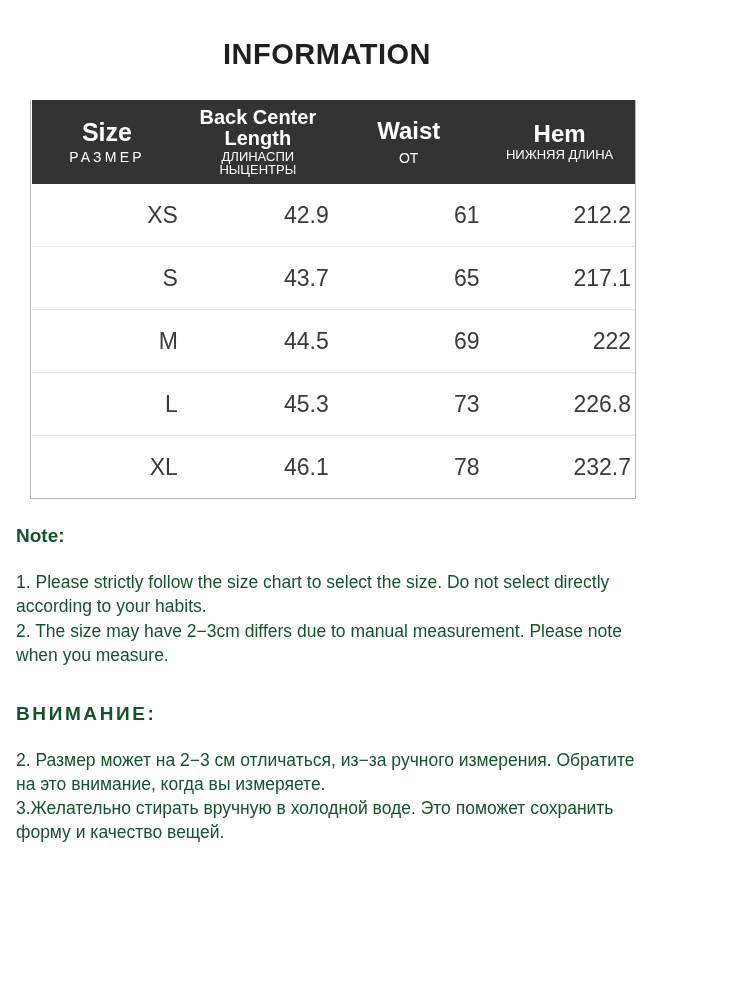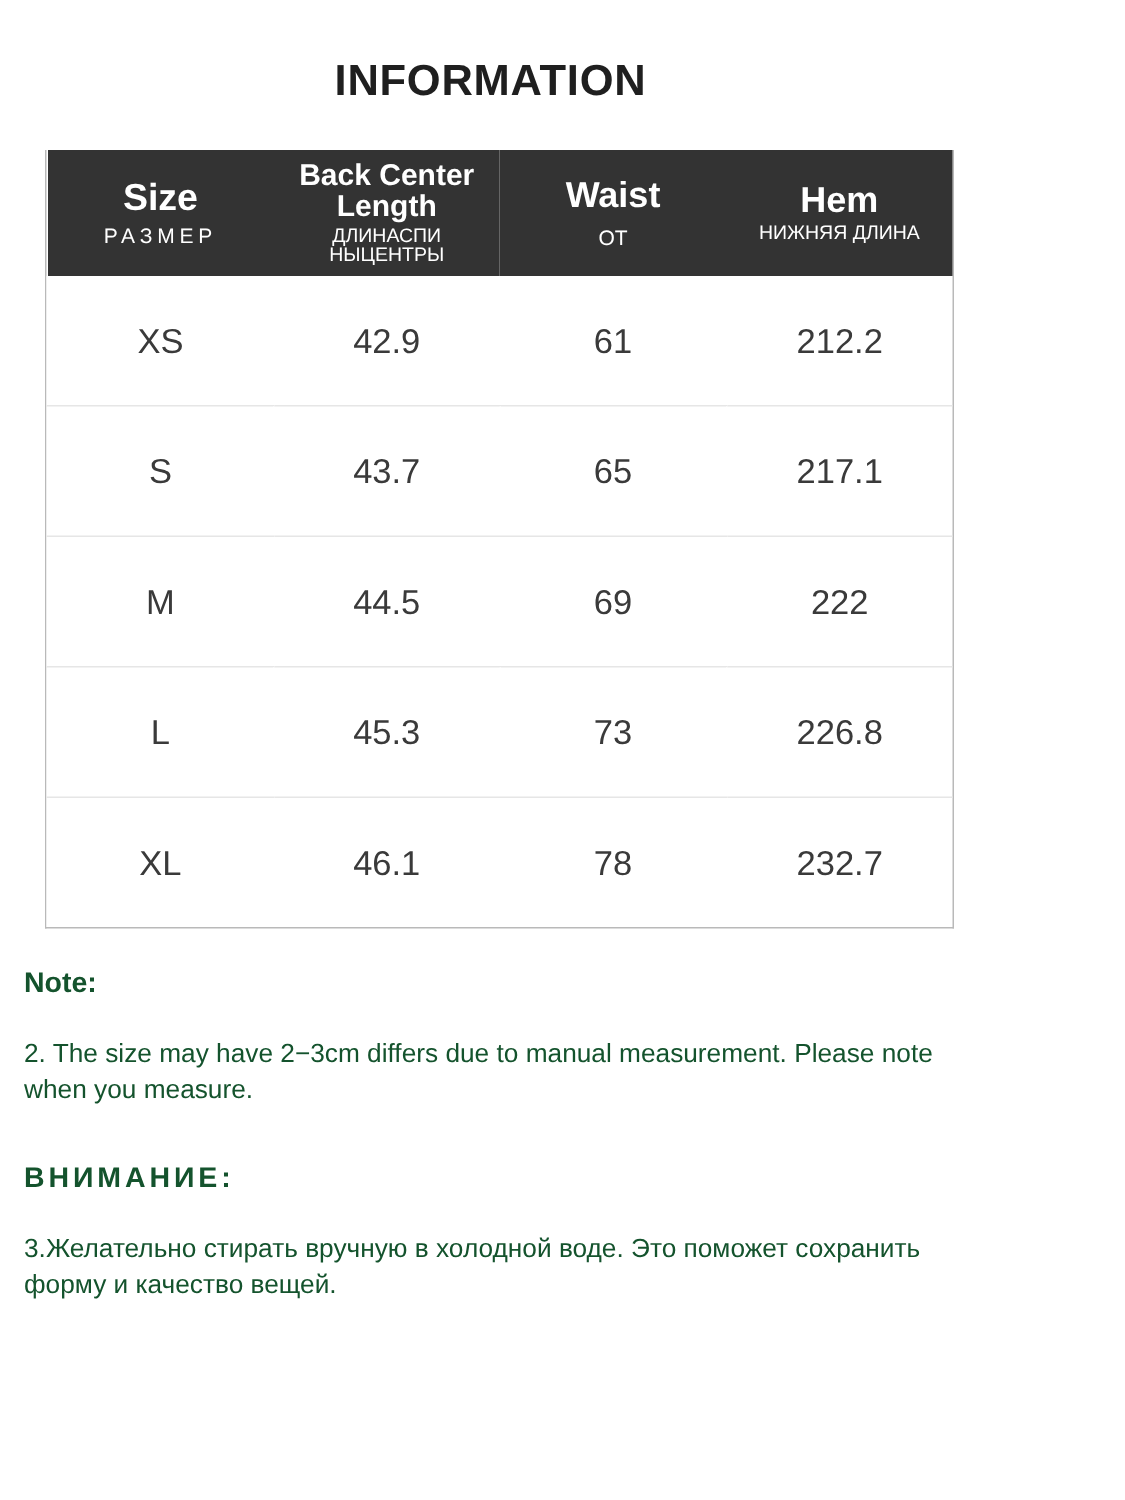--- a/index.html
+++ b/index.html
@@ -76,27 +76,27 @@
   th.col-bcl .th-main  { font-size: 20px; }
   th.col-bcl .th-sub   { font-size: 13px; margin-top: 1px; }
 
   th.col-waist .th-main { font-size: 24px; }
   th.col-waist .th-sub  { font-size: 14px; margin-top: 7px; }
 
   th.col-hem .th-main  { font-size: 24px; }
   th.col-hem .th-sub   { font-size: 13px; margin-top: 1px; }
 
   table.size-table tbody td {
-    text-align: center;
+    text-align: right;
     font-size: 23px;
     color: #3a3a3a;
     height: 54px;
     border-bottom: 1px solid #e6e6e6;
     border-left: 1px solid #ffffff;
-    padding: 16px;
+    padding: 4px;
   }
   table.size-table tbody tr:last-child td {
     border-bottom: none;
   }
 
   
   .notes {
     margin: 24px 16px 0 16px;
     font-size: 17.5px;
     line-height: 1.38;
@@ -176,21 +176,23 @@
           <td>232.7</td>
         </tr>
       </tbody>
     </table>
   </div>
 
   <div class="notes">
 
     <div class="note-heading">Note:</div>
 
+    <p class="note-block">1. Please strictly follow the size chart  to select the size. Do not select directly according to your habits.</p>
     <p class="note-block">2. The size may have 2−3cm differs due to manual measurement. Please note when you measure.</p>
 
     <div class="note-heading ru">ВНИМАНИЕ:</div>
 
+    <p class="note-block">2. Размер может на 2−3 см отличаться, из−за ручного измерения. Обратите на это внимание, когда вы измеряете.</p>
     <p class="note-block">3.Желательно стирать вручную в холодной воде. Это поможет сохранить форму и качество вещей.</p>
 
   </div>
 
 </div>
 
 </body></html>

